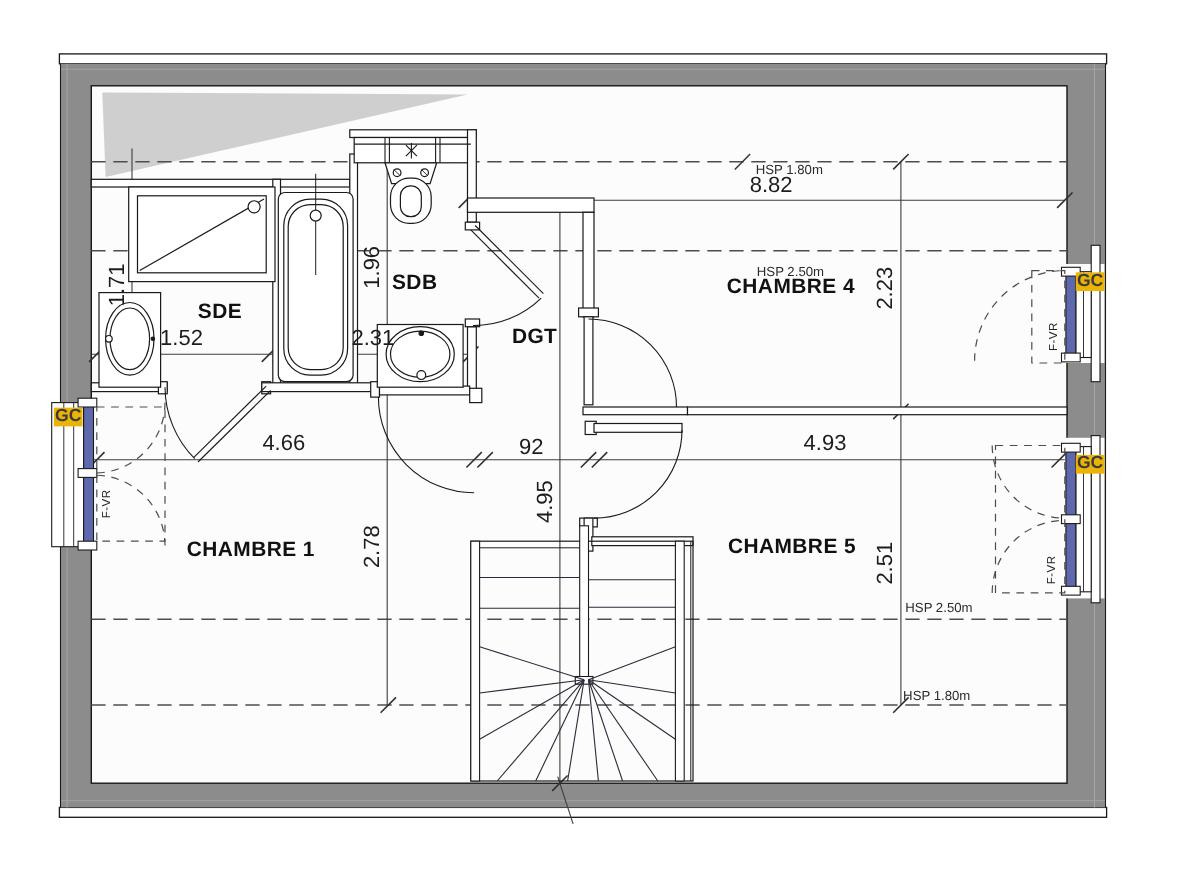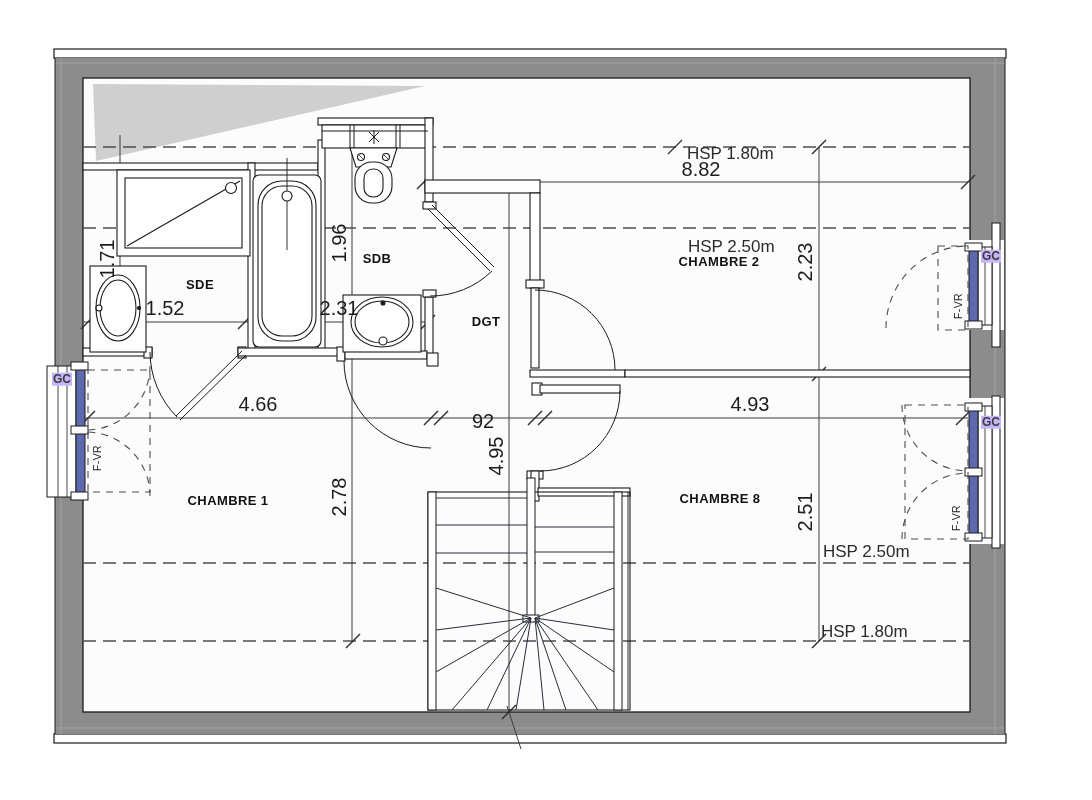--- a/index.html
+++ b/index.html
@@ -1,24 +1,24 @@
 <!DOCTYPE html>
 <html><head>
 <meta charset="utf-8">
 <style>
   html,body{margin:0;padding:0;background:#ffffff;}
   .stage{position:relative;width:1092px;height:800px;background:#ffffff;overflow:hidden;
          font-family:"Liberation Sans", sans-serif;}
   .stage svg{position:absolute;left:0;top:0;}
   .lbl{position:absolute;transform:translate(-50%,-50%);white-space:nowrap;color:#141414;}
-  .room{font-weight:bold;font-size:13px;letter-spacing:.4px;color:#111;}
+  .room{font-weight:bold;font-size:19px;letter-spacing:.4px;color:#111;}
   .dim{font-size:20px;color:#1c1c1c;}
   .rot{transform:translate(-50%,-50%) rotate(-90deg);}
-  .hsp{position:absolute;transform:translate(0,-50%);font-size:17px;color:#2b2b2b;white-space:nowrap;}
-  .gc{font-size:12px;font-weight:bold;color:#3a3a3a;background:#c4b5fd;padding:0 1px;line-height:1.05;}
+  .hsp{position:absolute;transform:translate(0,-50%);font-size:12px;color:#2b2b2b;white-space:nowrap;}
+  .gc{font-size:16px;font-weight:bold;color:#3a3a3a;background:#eab308;padding:0 1px;line-height:1.05;}
   .fvr{font-size:10.5px;color:#222;letter-spacing:.4px;}
 </style>
 </head>
 <body>
 
 <div class="stage">
 
 <svg width="1092" height="800" viewBox="0 0 1092 800">
 
   <g>
@@ -256,30 +256,30 @@
     <g stroke="#4d4d4d" stroke-width="1.1" stroke-dasharray="7 6" fill="none">
       <rect x="905" y="405" width="63" height="134"></rect>
       <path d="M902,405 A66,66 0 0 0 968,471"></path>
       <path d="M902,539 A66,66 0 0 1 968,473"></path>
     </g>
   </g>
 </svg>
 
 <div class="lbl room" style="left:200px;top:284px">SDE</div>
 <div class="lbl room" style="left:377px;top:258px">SDB</div>
-<div class="lbl room" style="left:486px;top:321px">DGT</div>
+<div class="lbl room" style="left:486px;top:307px">DGT</div>
 <div class="lbl room" style="left:228px;top:500px">CHAMBRE 1</div>
-<div class="lbl room" style="left:720px;top:498px">CHAMBRE 8</div>
-<div class="lbl room" style="left:719px;top:261px">CHAMBRE 2</div>
+<div class="lbl room" style="left:720px;top:498px">CHAMBRE 5</div>
+<div class="lbl room" style="left:719px;top:261px">CHAMBRE 4</div>
 
 <div class="lbl dim" style="left:701px;top:169px">8.82</div>
 <div class="lbl dim" style="left:165px;top:308px">1.52</div>
 <div class="lbl dim" style="left:339px;top:308px">2.31</div>
 <div class="lbl dim" style="left:258px;top:404px">4.66</div>
-<div class="lbl dim" style="left:483px;top:421px">92</div>
+<div class="lbl dim" style="left:483px;top:407px">92</div>
 <div class="lbl dim" style="left:750px;top:404px">4.93</div>
 <div class="lbl dim rot" style="left:107px;top:259px">1.71</div>
 <div class="lbl dim rot" style="left:339px;top:243px">1.96</div>
 <div class="lbl dim rot" style="left:496px;top:456px">4.95</div>
 <div class="lbl dim rot" style="left:339px;top:497px">2.78</div>
 <div class="lbl dim rot" style="left:805px;top:262px">2.23</div>
 <div class="lbl dim rot" style="left:805px;top:512px">2.51</div>
 
 <div class="hsp" style="left:687px;top:154px">HSP 1.80m</div>
 <div class="hsp" style="left:688px;top:247px">HSP 2.50m</div>

